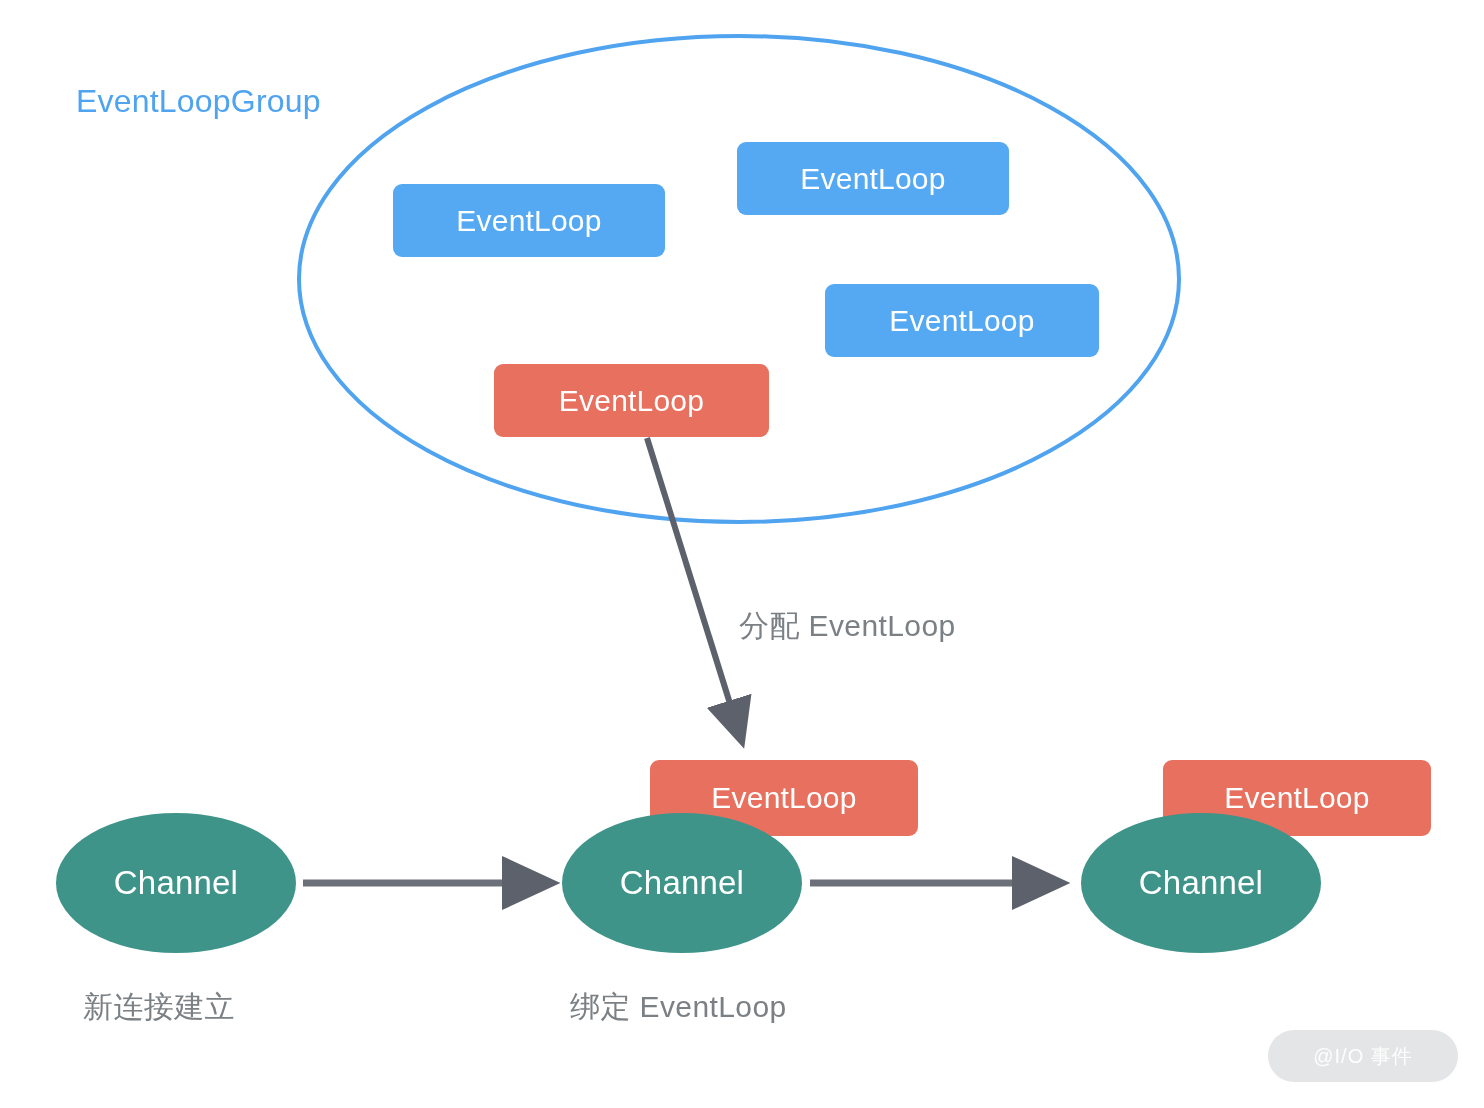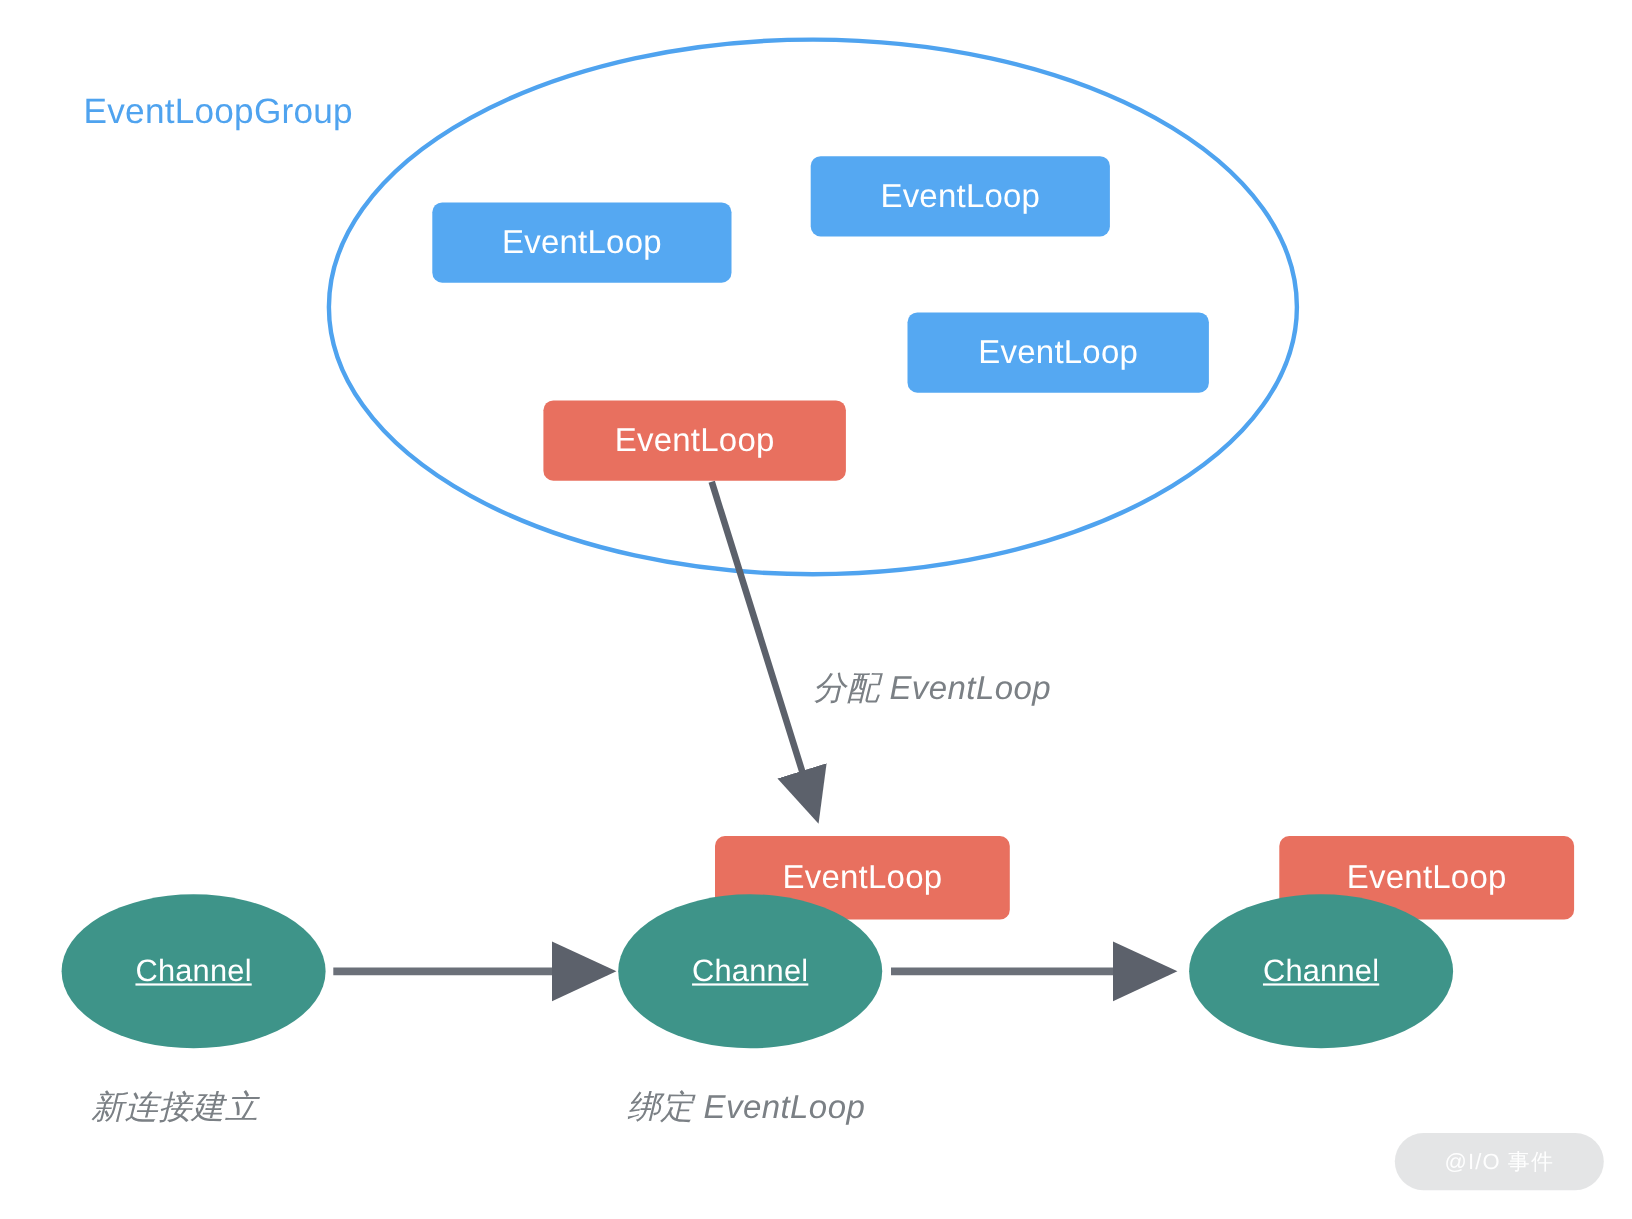--- a/index.html
+++ b/index.html
@@ -38,28 +38,27 @@
   }
   .chip.blue{background:#55A8F2;}
   .chip.red {background:#E8705F;}
 
   
   .channel{
     position:absolute;
     border-radius:50%;
     background:#3E9489;
     color:#ffffff;
-    font-size:28px;
+    font-size:33px;
     display:flex;
     align-items:center;
     justify-content:center;
     box-sizing:border-box;
     white-space:nowrap;
     letter-spacing:.2px;
-    text-decoration:underline;
   }
 
   
   .caption{
     position:absolute;
     font-size:30px;
     color:#7B8085;
     line-height:1.42;
     white-space:pre-line;
     letter-spacing:.4px;
@@ -73,21 +72,21 @@
     color:rgba(255,255,255,.95);
     font-size:20px;
     display:flex;
     align-items:center;
     justify-content:center;
     letter-spacing:1px;
     white-space:nowrap;
   }
   .z-chip{z-index:4;}
   .z-channel{z-index:5;}
-  .z-cap{z-index:7;font-style:italic;}
+  .z-cap{z-index:7;}
   .z-wm{z-index:9;}
 </style>
 </head>
 <body>
 
 <div id="stage">
 
   <svg id="vector" viewBox="0 0 1484 1108" xmlns="http://www.w3.org/2000/svg">
     <defs>
       <marker id="ah" markerWidth="9" markerHeight="9" refX="7.2" refY="4.5" orient="auto" markerUnits="strokeWidth">

